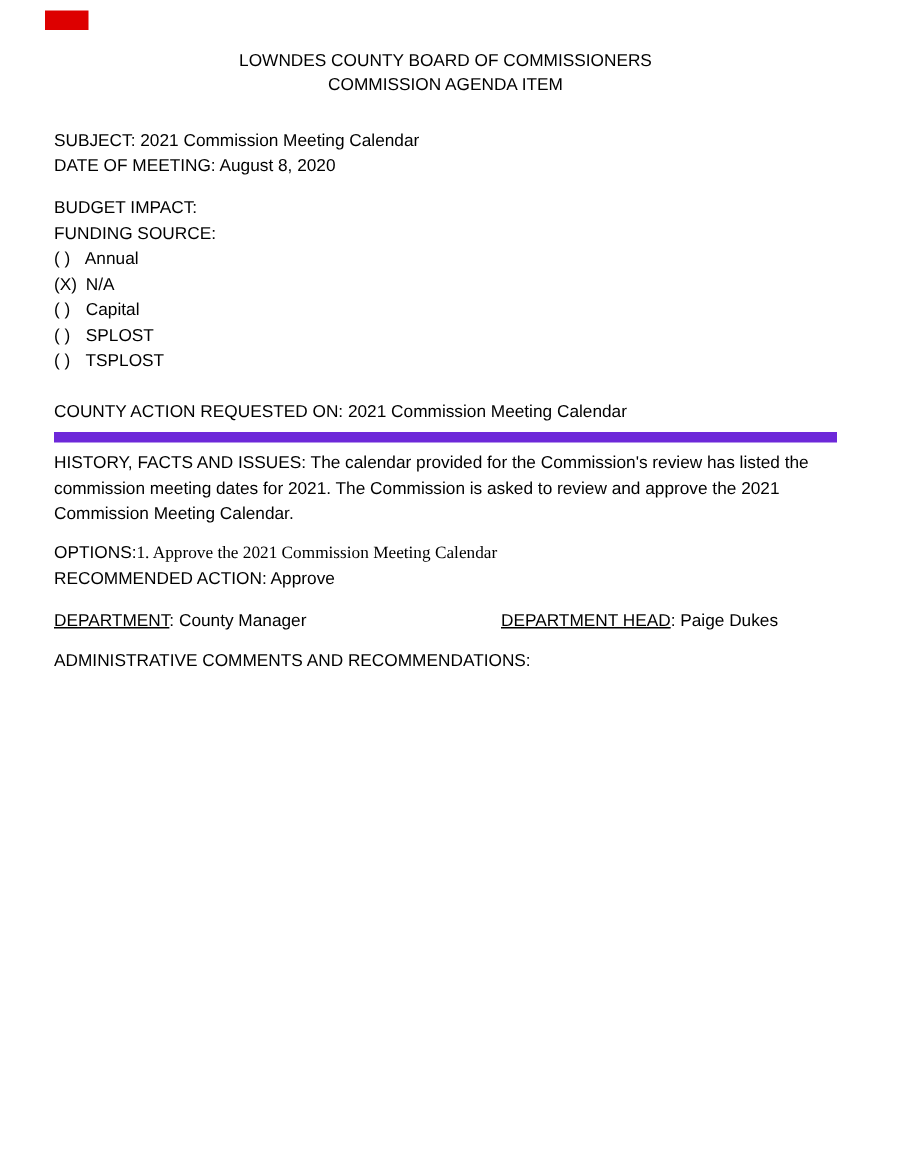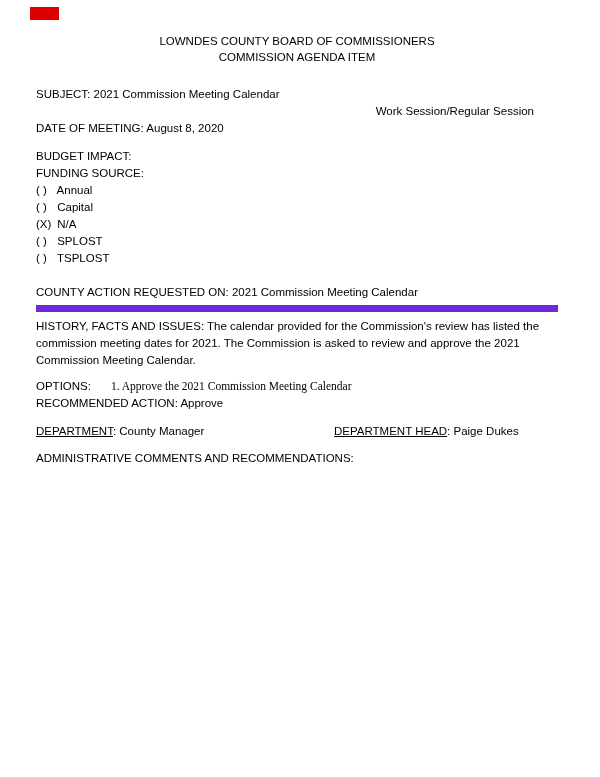--- a/index.html
+++ b/index.html
@@ -37,21 +37,21 @@
     margin-top: 17px;
     padding-bottom: 4px;
     border-bottom: 7px solid #6d28d9;
   }
   .history { margin-top: 6px; }
   .options-block {
     margin-top: 9px;
     display: flex;
     align-items: flex-start;
   }
-  .options-label { margin-right: 20px; white-space: nowrap; }
+  .options-label { margin-right: 0; white-space: nowrap; }
   .options-list div { line-height: 16px; font-family: Liberation Serif, serif; }
   .recommended { }
   .dept-row {
     margin-top: 11px;
     display: flex;
   }
   .dept-col-left { width: 298px; }
   .uline { text-decoration: underline; }
   .admin { margin-top: 10px; }
 </style>
@@ -64,39 +64,38 @@
 
   <div class="content">
 
     <div class="title">
       <div>LOWNDES COUNTY BOARD OF COMMISSIONERS</div>
       <div>COMMISSION AGENDA ITEM</div>
     </div>
 
     <div class="subject">SUBJECT: 2021 Commission Meeting Calendar</div>
 
-    <div class="session">Work Session/Regular Session</div>
 
     <div class="date">DATE OF MEETING: August 8, 2020</div>
 
     <div class="budget">BUDGET IMPACT:</div>
 
     <div>FUNDING SOURCE:</div>
 
     <div class="funding-option">
       <span class="mark">( )</span>
       <span>Annual</span>
     </div>
     <div class="funding-option">
+      <span class="mark">(X)</span>
+      <span>N/A</span>
+    </div>
+    <div class="funding-option">
       <span class="mark">( )</span>
       <span>Capital</span>
-    </div>
-    <div class="funding-option">
-      <span class="mark">(X)</span>
-      <span>N/A</span>
     </div>
     <div class="funding-option">
       <span class="mark">( )</span>
       <span>SPLOST</span>
     </div>
     <div class="funding-option">
       <span class="mark">( )</span>
       <span>TSPLOST</span>
     </div>
 

